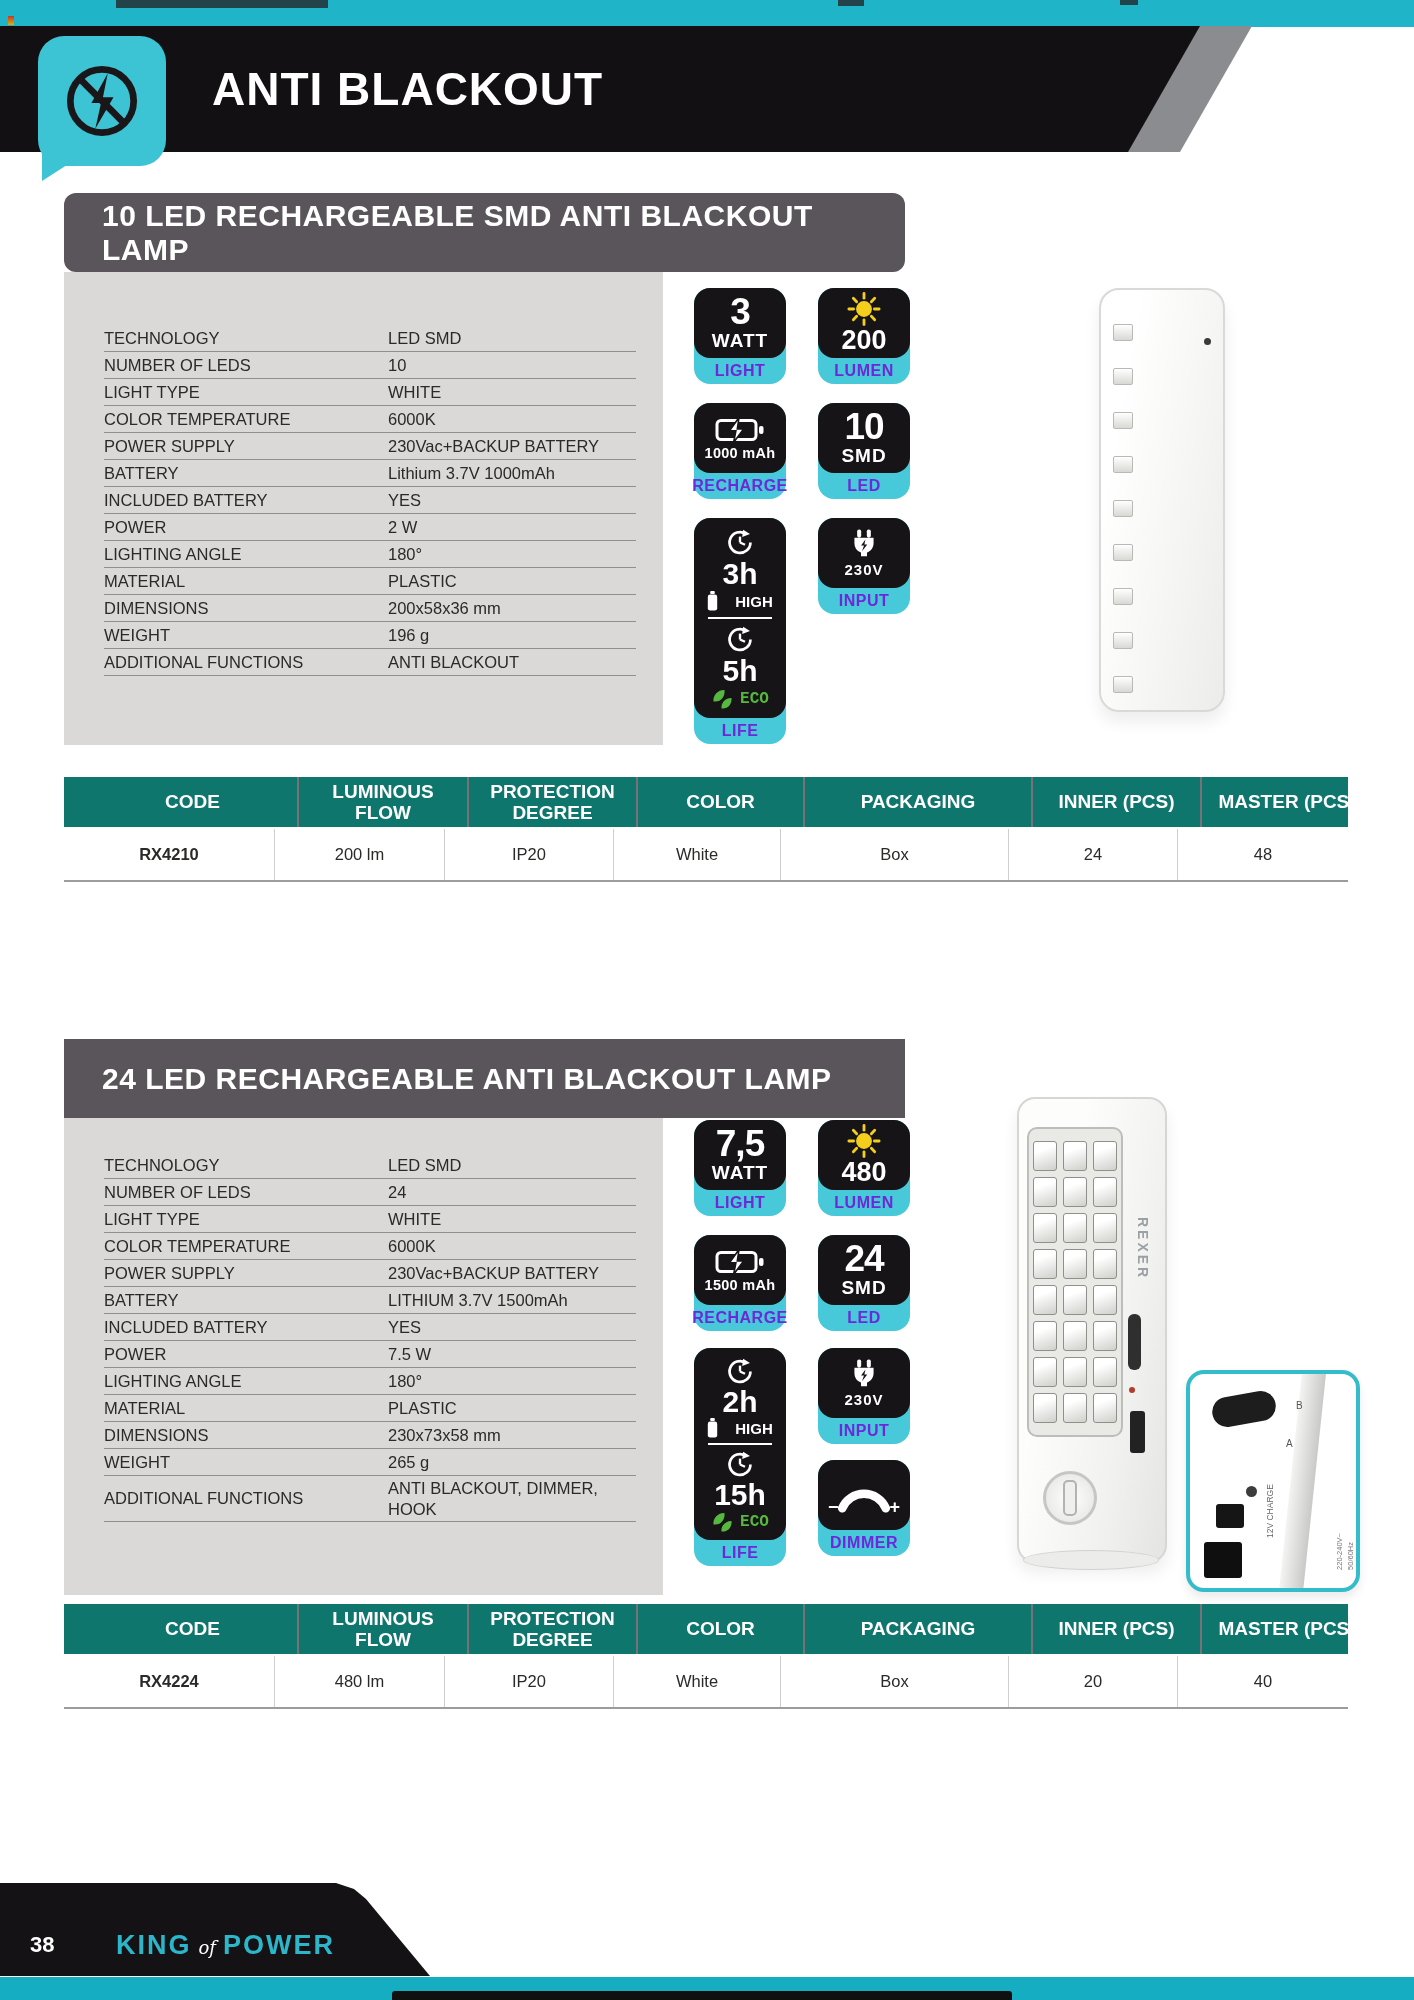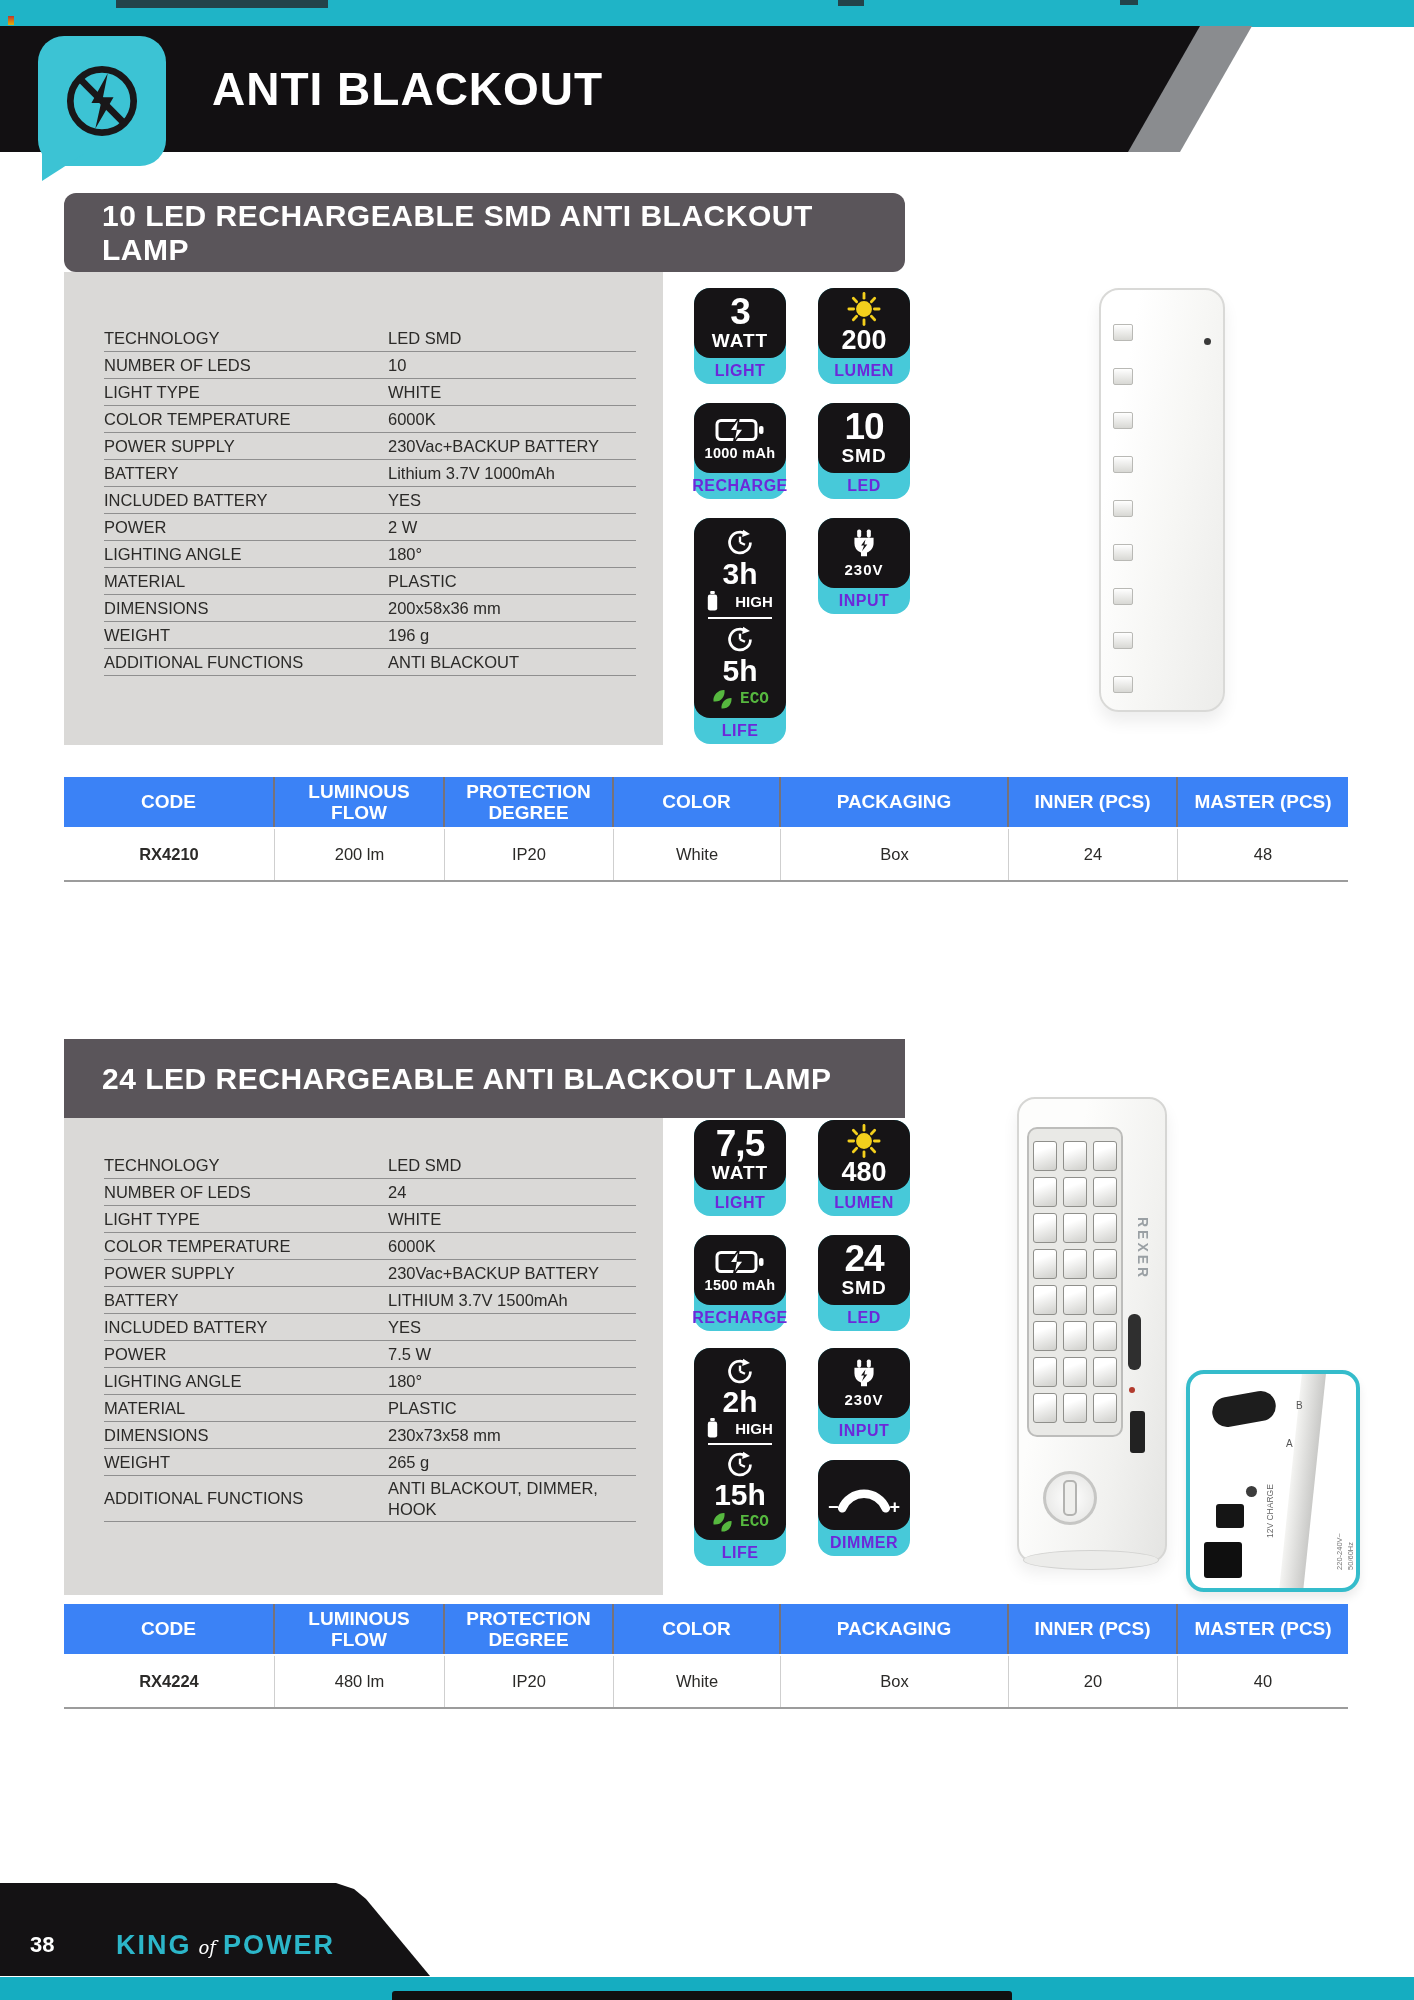--- a/index.html
+++ b/index.html
@@ -98,21 +98,21 @@
   .inset-hole{position:absolute;left:56px;top:112px;width:11px;height:11px;border-radius:50%;background:#3c3c3c;}
   .inset-port1{position:absolute;left:26px;top:130px;width:28px;height:24px;background:#151515;border-radius:3px;}
   .inset-port2{position:absolute;left:14px;top:168px;width:38px;height:36px;background:#0f0f0f;border-radius:3px;}
   .inset-volt{position:absolute;right:0px;bottom:18px;writing-mode:vertical-rl;transform:rotate(180deg);
         font-size:7.5px;color:#777;line-height:1.4;white-space:pre-line;}
 
   
   .pack-table{position:absolute;left:64px;width:1284px;}
   .pt-1{top:777px;} .pt-2{top:1604px;}
   .pack-head,.pack-body{display:grid;grid-template-columns:211px 170px 169px 167px 228px 169px 170px;}
-  .pack-head{background:#3b82f6;border-bottom:2px solid #fff;}
+  .pack-head{background:#0f766e;border-bottom:2px solid #fff;padding-left:24px;}
   .pack-head .cell{height:50px;display:flex;align-items:center;justify-content:center;text-align:center;
         color:#fff;font-weight:bold;font-size:19px;line-height:1.12;border-right:2px solid #777278;
         box-sizing:border-box;padding:0 6px;}
   .pack-head .cell:last-child{border-right:none;}
   .pack-body{background:#fff;border-bottom:2px solid #9c9c9c;}
   .pack-body .cell{height:51px;display:flex;align-items:center;justify-content:center;
         font-size:16.5px;color:#2b2a28;border-right:1px solid #cfcfcf;box-sizing:border-box;}
   .pack-body .cell:last-child{border-right:none;}
   .cell-code{font-weight:bold;font-size:21px;color:#0f0f0f;}
 

